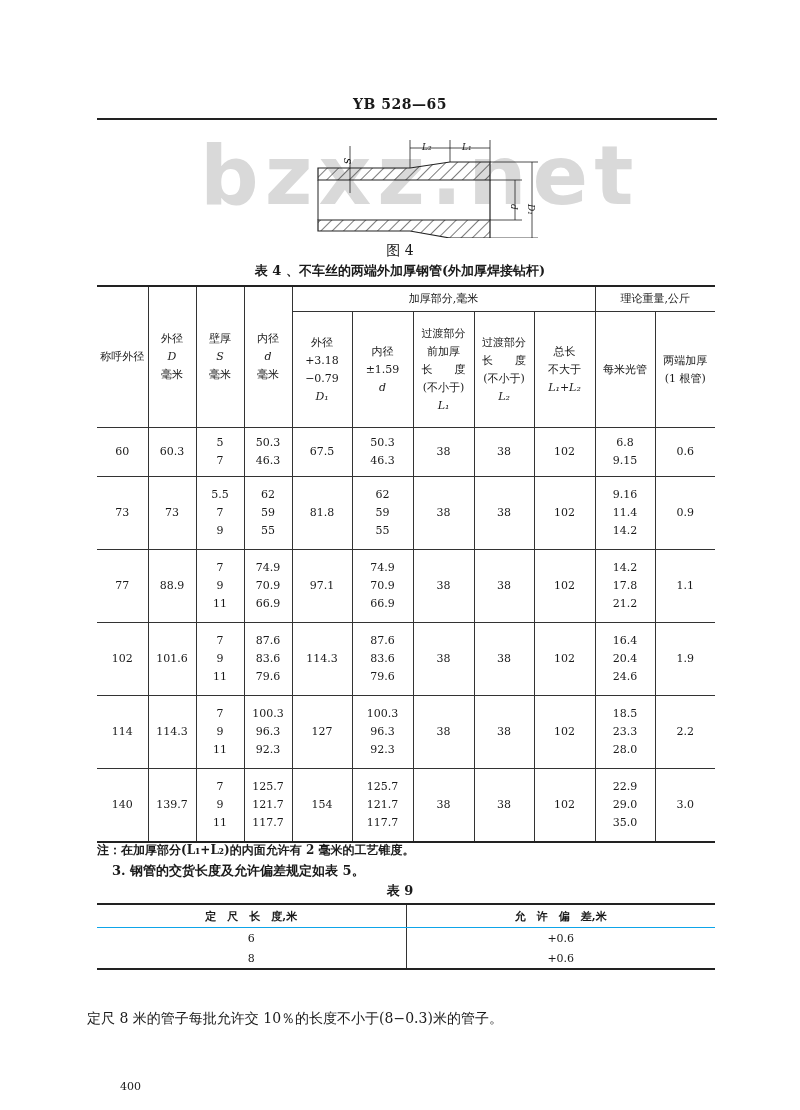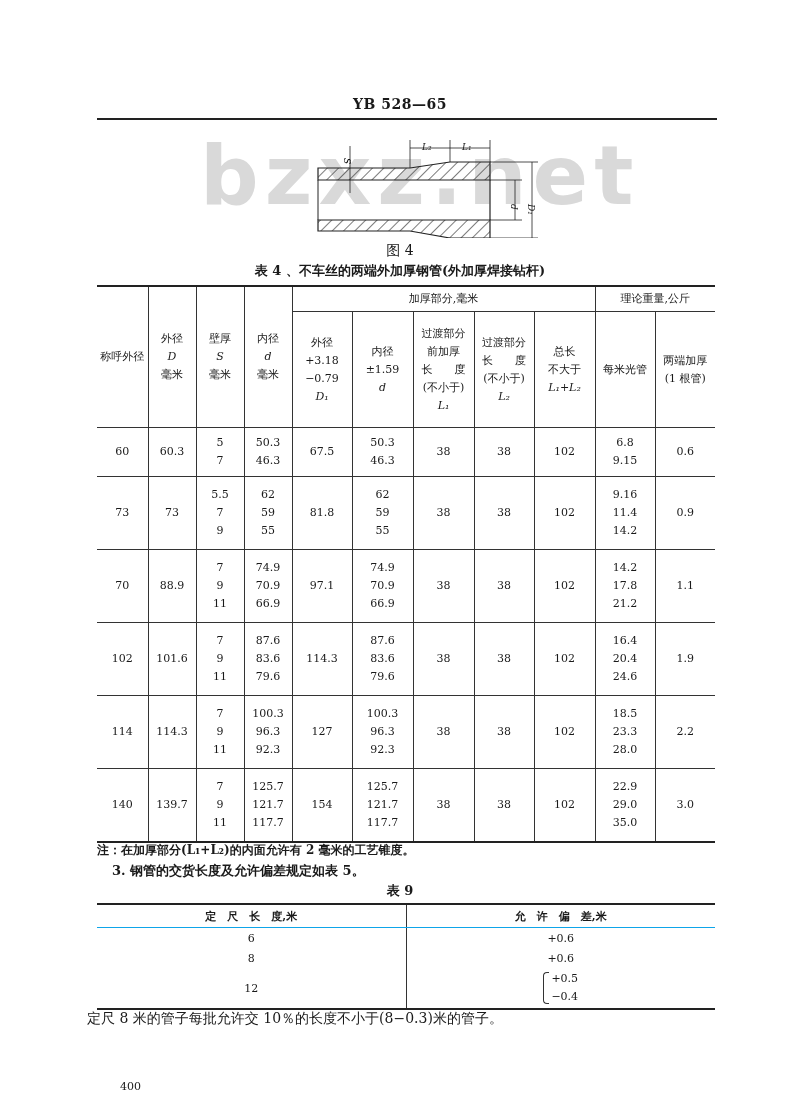--- a/index.html
+++ b/index.html
@@ -209,21 +209,21 @@
       <td>38</td>
       <td>102</td>
       <td class="multi">
           <span>9.16</span>
           <span>11.4</span>
           <span>14.2</span>
         </td>
       <td>0.9</td>
     </tr>
     <tr class="h3">
-      <td>70</td>
+      <td>77</td>
       <td>88.9</td>
       <td class="multi">
           <span>7</span>
           <span>9</span>
           <span>11</span>
         </td>
       <td class="multi">
           <span>74.9</span>
           <span>70.9</span>
           <span>66.9</span>
@@ -351,21 +351,17 @@
   </thead>
   <tbody>
     <tr class="row">
       <td class="c1">6</td>
       <td>+0.6</td>
     </tr>
     <tr class="row">
       <td class="c1">8</td>
       <td>+0.6</td>
     </tr>
-    <tr class="row12">
-      <td class="c1">12</td>
-      <td><span class="brace"><span style="display:block">+0.5</span><span style="display:block">−0.4</span></span></td>
-    </tr>
   </tbody>
 </table>
 
 <div class="final">定尺 8 米的管子每批允许交 10％的长度不小于(8−0.3)米的管子。</div>
 <div class="pageno">400</div>
 
 </body></html>

